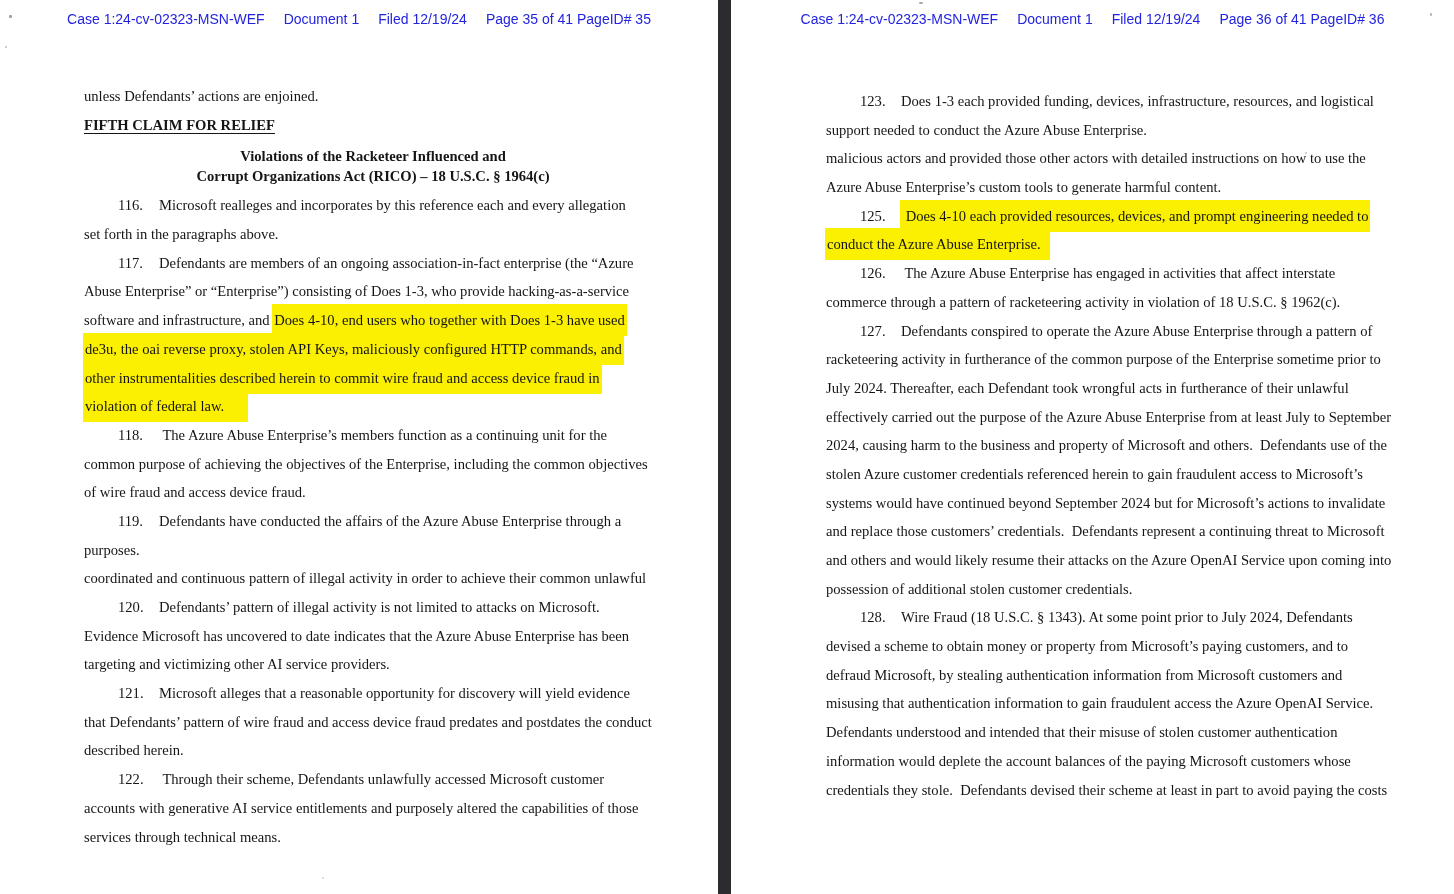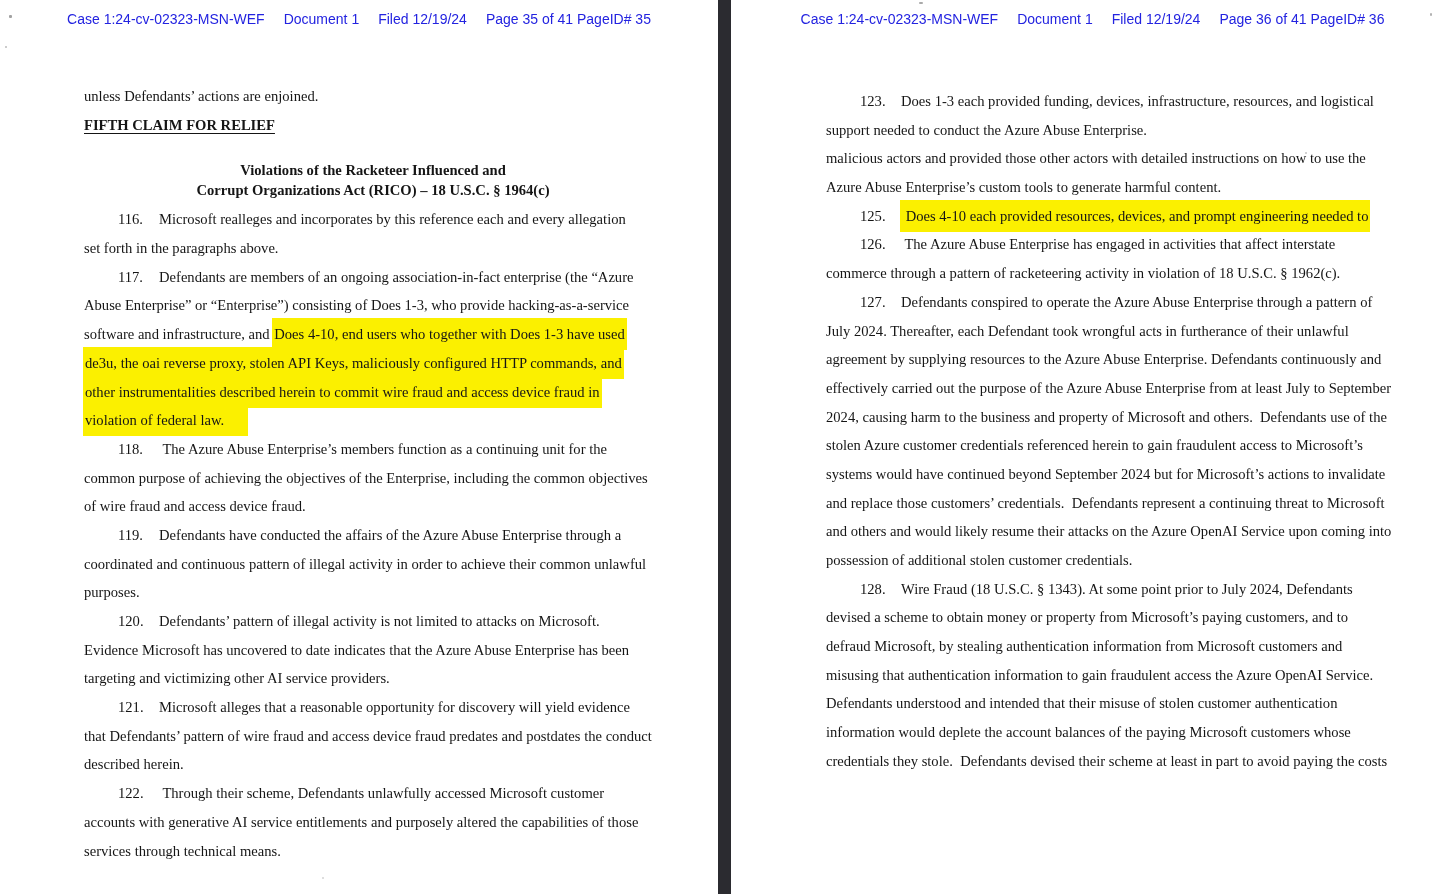--- a/index.html
+++ b/index.html
@@ -27,21 +27,21 @@
   #page-right .page-body { padding:87px 0 0 81px; width:667px; }
   .t-line {
     height:28.7px; line-height:28.7px; font-size:14.6px;
     white-space:pre; text-align:left;
   }
   .t-line.first { text-indent:34px; }
   .t-line.gap-before { margin-top:5px; }
   .t-line.claim { font-weight:bold; }
   .t-line.claim span { text-decoration:underline; text-underline-offset:3px; }
   .t-line.subhead { height:19.5px; line-height:19.5px; text-align:center; font-weight:bold; }
-  .t-line.subhead.sub-first { margin-top:22px; }
+  .t-line.subhead.sub-first { margin-top:8px; }
   .num { display:inline-block; min-width:41px; text-indent:0; }
   .hl { background:var(--hl,#fbf000); padding:8px 2px; margin:0 -1px; }
   .bold { font-weight:normal; }
 
   
   .speck { position:absolute; background:#555; opacity:.55; border-radius:1px; }
 </style>
 </head>
 <body>
 
@@ -64,22 +64,22 @@
         <div class="t-line body first"><span class="num ">117.</span><span class="">Defendants are members of an ongoing association-in-fact enterprise (the “Azure</span></div>
         <div class="t-line body"><span class="">Abuse Enterprise” or “Enterprise”) consisting of Does 1-3, who provide hacking-as-a-service</span></div>
         <div class="t-line body"><span class="">software and infrastructure, and </span><span class="hl ">Does 4-10, end users who together with Does 1-3 have used</span></div>
         <div class="t-line body"><span class="hl ">de3u, the oai reverse proxy, stolen API Keys, maliciously configured HTTP commands, and</span></div>
         <div class="t-line body"><span class="hl ">other instrumentalities described herein to commit wire fraud and access device fraud in</span></div>
         <div class="t-line body"><span class="hl ">violation of federal law.      </span></div>
         <div class="t-line body first"><span class="num ">118.</span><span class=""> The Azure Abuse Enterprise’s members function as a continuing unit for the</span></div>
         <div class="t-line body"><span class="">common purpose of achieving the objectives of the Enterprise, including the common objectives</span></div>
         <div class="t-line body"><span class="">of wire fraud and access device fraud.</span></div>
         <div class="t-line body first"><span class="num ">119.</span><span class="">Defendants have conducted the affairs of the Azure Abuse Enterprise through a</span></div>
+        <div class="t-line body"><span class="">purposes.</span></div>
         <div class="t-line body"><span class="">coordinated and continuous pattern of illegal activity in order to achieve their common unlawful</span></div>
-        <div class="t-line body"><span class="">purposes.</span></div>
         <div class="t-line body first"><span class="num ">120.</span><span class="">Defendants’ pattern of illegal activity is not limited to attacks on Microsoft.</span></div>
         <div class="t-line body"><span class="">Evidence Microsoft has uncovered to date indicates that the Azure Abuse Enterprise has been</span></div>
         <div class="t-line body"><span class="">targeting and victimizing other AI service providers.</span></div>
         <div class="t-line body first"><span class="num ">121.</span><span class="">Microsoft alleges that a reasonable opportunity for discovery will yield evidence</span></div>
         <div class="t-line body"><span class="">that Defendants’ pattern of wire fraud and access device fraud predates and postdates the conduct</span></div>
         <div class="t-line body"><span class="">described herein.</span></div>
         <div class="t-line body first"><span class="num ">122.</span><span class=""> Through their scheme, Defendants unlawfully accessed Microsoft customer</span></div>
         <div class="t-line body"><span class="">accounts with generative AI service entitlements and purposely altered the capabilities of those</span></div>
         <div class="t-line body"><span class="">services through technical means.</span></div>
       </div>
@@ -93,25 +93,26 @@
       <span>Document 1</span>
       <span>Filed 12/19/24</span>
       <span>Page 36 of 41 PageID# 36</span>
     </div>
     <div class="page-body">
         <div class="t-line body first"><span class="num ">123.</span><span class="">Does 1-3 each provided funding, devices, infrastructure, resources, and logistical</span></div>
         <div class="t-line body"><span class="">support needed to conduct the Azure Abuse Enterprise.</span></div>
         <div class="t-line body"><span class="">malicious actors and provided those other actors with detailed instructions on how to use the</span></div>
         <div class="t-line body"><span class="">Azure Abuse Enterprise’s custom tools to generate harmful content.</span></div>
         <div class="t-line body first"><span class="num ">125.</span><span class="hl "> Does 4-10 each provided resources, devices, and prompt engineering needed to</span></div>
+        <div class="t-line body"><span class="hl ">conduct the Azure Abuse Enterprise.  </span></div>
         <div class="t-line body first"><span class="num ">126.</span><span class=""> The Azure Abuse Enterprise has engaged in activities that affect interstate</span></div>
         <div class="t-line body"><span class="">commerce through a pattern of racketeering activity in violation of 18 U.S.C. § 1962(c).</span></div>
         <div class="t-line body first"><span class="num ">127.</span><span class="">Defendants conspired to operate the Azure Abuse Enterprise through a pattern of</span></div>
+        <div class="t-line body"><span class="">racketeering activity in furtherance of the common purpose of the Enterprise sometime prior to</span></div>
         <div class="t-line body"><span class="">July 2024. Thereafter, each Defendant took wrongful acts in furtherance of their unlawful</span></div>
-        <div class="t-line body"><span class="">agreement by supplying resources to the Azure Abuse Enterprise. Defendants continuously and</span></div>
         <div class="t-line body"><span class="">effectively carried out the purpose of the Azure Abuse Enterprise from at least July to September</span></div>
         <div class="t-line body"><span class="">2024, causing harm to the business and property of Microsoft and others.  Defendants use of the</span></div>
         <div class="t-line body"><span class="">stolen Azure customer credentials referenced herein to gain fraudulent access to Microsoft’s</span></div>
         <div class="t-line body"><span class="">systems would have continued beyond September 2024 but for Microsoft’s actions to invalidate</span></div>
         <div class="t-line body"><span class="">and replace those customers’ credentials.  Defendants represent a continuing threat to Microsoft</span></div>
         <div class="t-line body"><span class="">and others and would likely resume their attacks on the Azure OpenAI Service upon coming into</span></div>
         <div class="t-line body"><span class="">possession of additional stolen customer credentials.</span></div>
         <div class="t-line body first"><span class="num ">128.</span><span class="bold ">Wire Fraud (18 U.S.C. § 1343)</span><span class="">. At some point prior to July 2024, Defendants</span></div>
         <div class="t-line body"><span class="">devised a scheme to obtain money or property from Microsoft’s paying customers, and to</span></div>
         <div class="t-line body"><span class="">defraud Microsoft, by stealing authentication information from Microsoft customers and</span></div>

